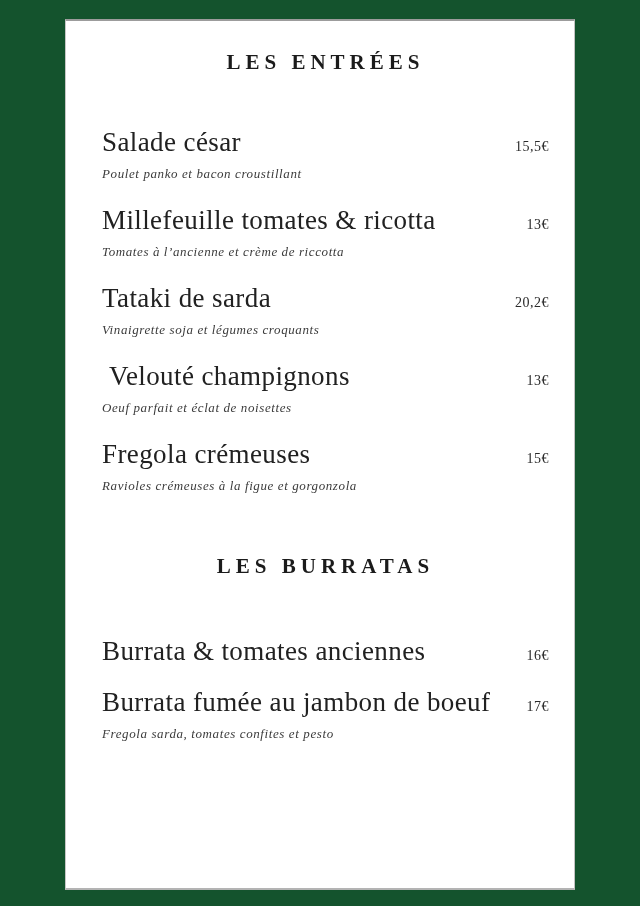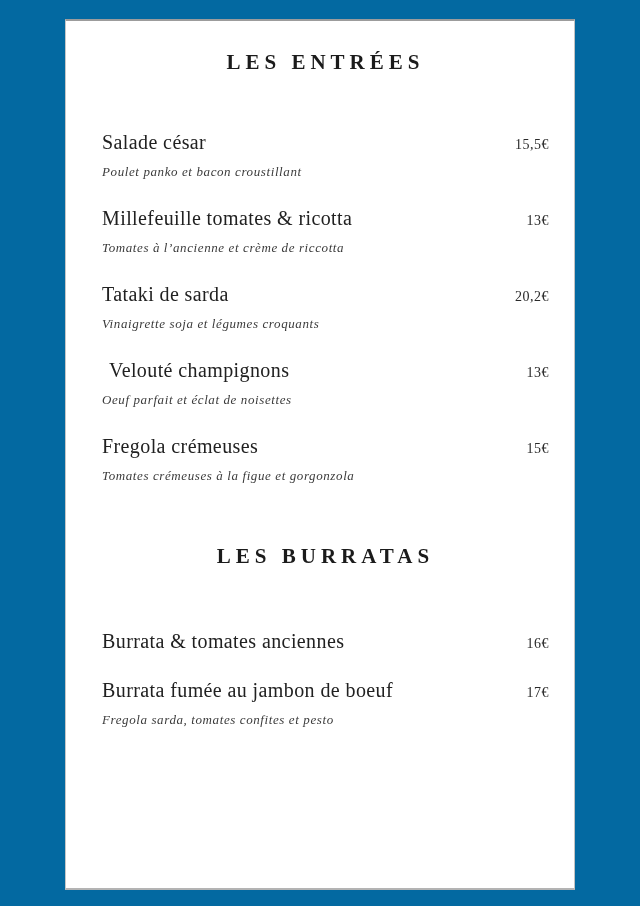--- a/index.html
+++ b/index.html
@@ -4,21 +4,21 @@
 <style>
   * { margin: 0; padding: 0; box-sizing: border-box; }
   html, body {
     width: 640px; height: 906px;
     background: #ffffff;
     font-family: "Liberation Serif", serif;
   }
   .canvas {
     position: relative;
     width: 640px; height: 906px;
-    background: #0369a1;
+    background: #14532d;
     overflow: hidden;
   }
   .page {
     position: absolute;
     left: 65px; top: 19px;
     width: 510px; height: 871px;
     background: #ffffff;
     border-left: 1px solid #c6c6c6;
     border-right: 1px solid #c2c2c2;
     border-top: 2px solid #9c9c9c;
@@ -38,21 +38,21 @@
   .items.list-entrees  { margin-top: 52px; }
   .items.list-burratas { margin-top: 57px; }
   .item { margin-bottom: 20px; }
   .item.no-desc { margin-bottom: 18px; }
   .item-row {
     display: flex;
     justify-content: space-between;
     align-items: baseline;
   }
   .dish-name {
-    font-size: 20px;
+    font-size: 27px;
     font-weight: 500;
     line-height: 28px;
     color: #212121;
     letter-spacing: 0.4px;
   }
   .list-entrees .item:nth-child(4) .dish-name { padding-left: 7px; }
   .dish-price {
     font-size: 14px;
     line-height: 28px;
     color: #2a2a2a;
@@ -107,21 +107,21 @@
           <span class="dish-price">13€</span>
         </div>
         <div class="dish-desc">Oeuf parfait et éclat de noisettes</div>
       </div>
 
       <div class="item">
         <div class="item-row">
           <span class="dish-name">Fregola crémeuses</span>
           <span class="dish-price">15€</span>
         </div>
-        <div class="dish-desc">Tomates crémeuses à la figue et gorgonzola</div>
+        <div class="dish-desc">Ravioles crémeuses à la figue et gorgonzola</div>
       </div>
 
     </div>
 
     <div class="section-heading second">LES BURRATAS</div>
 
     <div class="items list-burratas">
 
       <div class="item no-desc">
         <div class="item-row">

